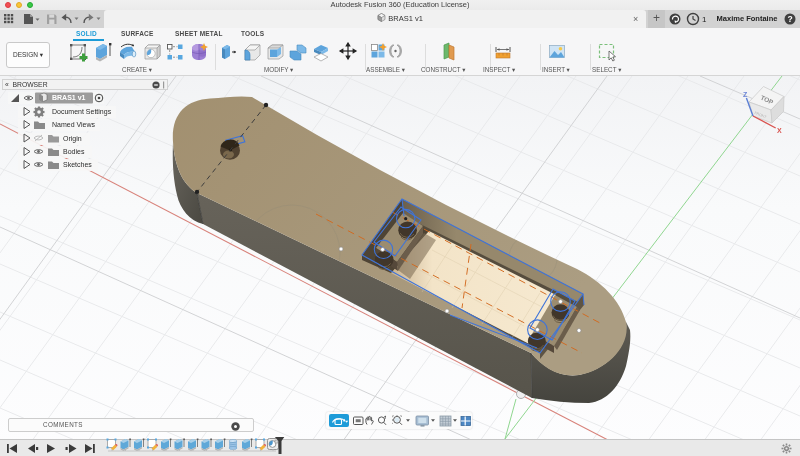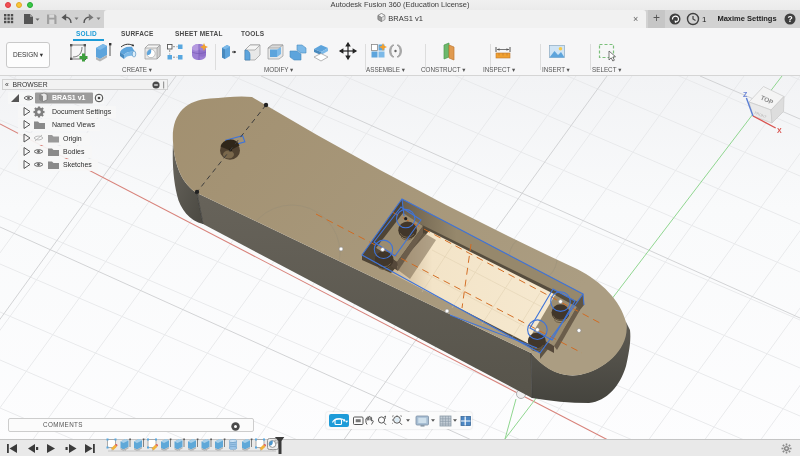--- a/index.html
+++ b/index.html
@@ -272,21 +272,21 @@
 <div id="tabclose">×</div>
 <div id="plusbtn">+</div>
 <svg class="abs" style="left:666px;top:0" width="46" height="18" viewBox="0 0 46 18">
 <circle cx="9" cy="9" r="5.5" fill="#3f3f3f"></circle>
 <path d="M 6.5,9.5 A 3 3 0 1 1 9,12" stroke="#fff" stroke-width="1.2" fill="none"></path>
 <path d="M 9,12.8 L 11,11 L 8.5,10.5 Z" fill="#fff"></path>
 <circle cx="27" cy="9" r="5.5" fill="none" stroke="#3f3f3f" stroke-width="1.4"></circle>
 <path d="M 27,6 L 27,9 L 29.5,10.5" stroke="#3f3f3f" stroke-width="1.2" fill="none"></path>
 <text x="36" y="12" font-size="8" fill="#222" font-family="Liberation Sans">1</text>
 </svg>
-<div id="username">Maxime Settings</div>
+<div id="username">Maxime Fontaine</div>
 <svg class="abs" style="left:783px;top:0" width="16" height="18" viewBox="0 0 16 18">
 <circle cx="7" cy="9" r="5.5" fill="#3f3f3f"></circle>
 <text x="7" y="12" font-size="8.5" fill="#fff" text-anchor="middle" font-weight="bold">?</text>
 </svg>
 </div>
 <div class="abs" id="ribbon">
 <div id="designbtn">DESIGN ▾</div>
 <div class="rtab active" style="left:76px">SOLID</div>
 <div class="rtab" style="left:121px">SURFACE</div>
 <div class="rtab" style="left:175px">SHEET METAL</div>

